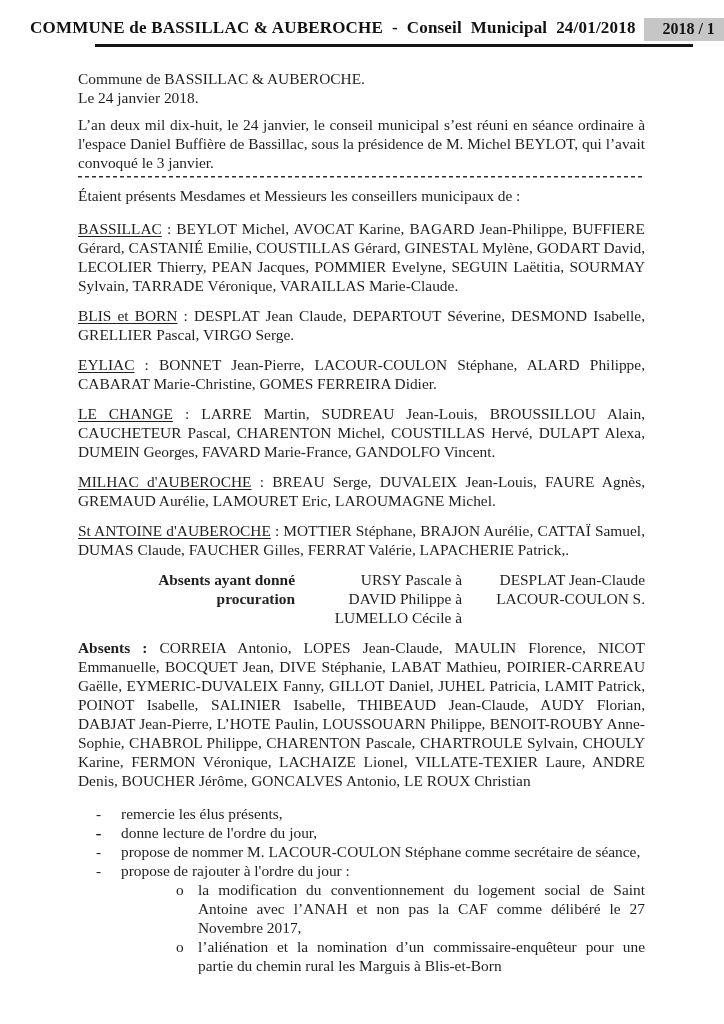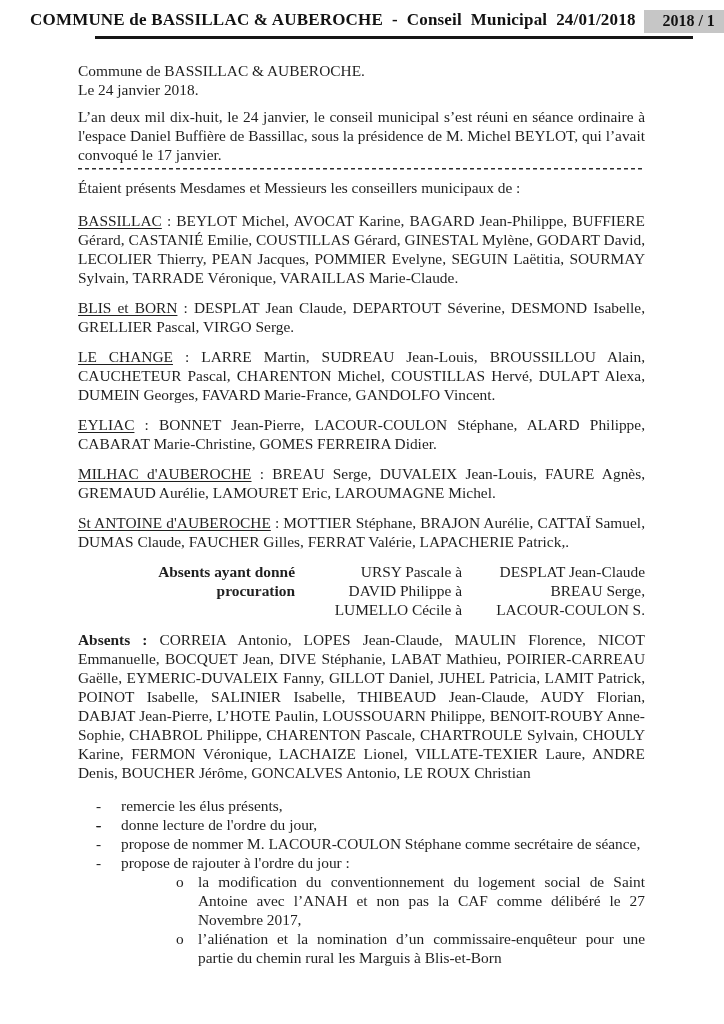--- a/index.html
+++ b/index.html
@@ -8,21 +8,21 @@
     background:#ffffff;
     color:#1f1f1f;
     font-family:"Liberation Serif","DejaVu Serif",serif;
     overflow:hidden;
     position:relative;
   }
 
   
   .doc-header{
     display:flex; align-items:flex-start; justify-content:space-between;
-    padding:10px 14px 0 30px;
+    padding:18px 14px 0 30px;
   }
   .doc-title{
     font-weight:bold; font-size:17px; letter-spacing:.2px;
     white-space:pre; color:#121212;
   }
   .page-ref{
     background:#c6c6c6; color:#121212;
     font-weight:bold; font-size:16px;
     padding:2px 10px 3px; margin-left:8px; flex-shrink:0;
     min-width:70px; text-align:center; white-space:pre;
@@ -74,48 +74,47 @@
 </div>
 <div class="header-rule"></div>
 
 <div class="doc-body">
 
   <div class="intro-lines">
     <div>Commune de BASSILLAC &amp; AUBEROCHE.</div>
     <div>Le 24 janvier 2018.</div>
   </div>
 
-  <p class="opening">L’an deux mil dix-huit, le 24 janvier, le conseil municipal s’est réuni en séance ordinaire à l'espace Daniel Buffière de Bassillac, sous la présidence de M. Michel BEYLOT, qui l’avait convoqué le 17 janvier.</p>
+  <p class="opening">L’an deux mil dix-huit, le 24 janvier, le conseil municipal s’est réuni en séance ordinaire à l'espace Daniel Buffière de Bassillac, sous la présidence de M. Michel BEYLOT, qui l’avait convoqué le 3 janvier.</p>
 
   <div class="dashed-sep"></div>
 
   <p class="present-intro">Étaient présents Mesdames et Messieurs les conseillers municipaux de :</p>
 
   <p class="commune"><span class="u">BASSILLAC</span><span> : BEYLOT Michel, AVOCAT Karine, BAGARD Jean-Philippe, BUFFIERE Gérard, CASTANIÉ Emilie, COUSTILLAS Gérard, GINESTAL Mylène, GODART David, LECOLIER Thierry, PEAN Jacques, POMMIER Evelyne, SEGUIN Laëtitia, SOURMAY Sylvain, TARRADE Véronique, VARAILLAS Marie-Claude.</span></p>
 
   <p class="commune"><span class="u">BLIS et BORN</span><span> : DESPLAT Jean Claude, DEPARTOUT Séverine, DESMOND Isabelle, GRELLIER Pascal, VIRGO Serge.</span></p>
 
+  <p class="commune"><span class="u">EYLIAC</span><span> : BONNET Jean-Pierre, LACOUR-COULON Stéphane, ALARD Philippe, CABARAT Marie-Christine, GOMES FERREIRA Didier.</span></p>
+
   <p class="commune"><span class="u">LE CHANGE</span><span> : LARRE Martin, SUDREAU Jean-Louis, BROUSSILLOU Alain, CAUCHETEUR Pascal, CHARENTON Michel, COUSTILLAS Hervé, DULAPT Alexa, DUMEIN Georges, FAVARD Marie-France, GANDOLFO Vincent.</span></p>
-
-  <p class="commune"><span class="u">EYLIAC</span><span> : BONNET Jean-Pierre, LACOUR-COULON Stéphane, ALARD Philippe, CABARAT Marie-Christine, GOMES FERREIRA Didier.</span></p>
 
   <p class="commune"><span class="u">MILHAC d'AUBEROCHE</span><span> : BREAU Serge, DUVALEIX Jean-Louis, FAURE Agnès, GREMAUD Aurélie, LAMOURET Eric, LAROUMAGNE Michel.</span></p>
 
   <p class="commune"><span class="u">St ANTOINE d'AUBEROCHE</span><span> : MOTTIER Stéphane, BRAJON Aurélie, CATTAÏ Samuel, DUMAS Claude, FAUCHER Gilles, FERRAT Valérie, LAPACHERIE Patrick,.</span></p>
 
   <div class="procuration">
     <div class="proc-label">Absents ayant donné procuration</div>
     <div class="proc-col-from">
       <div>URSY Pascale à</div>
       <div>DAVID Philippe à</div>
       <div>LUMELLO Cécile à</div>
     </div>
     <div class="proc-col-to">
       <div>DESPLAT Jean-Claude</div>
-      <div>BREAU Serge,</div>
       <div>LACOUR-COULON S.</div>
     </div>
   </div>
 
   <p class="absents-par"><span class="b">Absents :</span><span> CORREIA Antonio, LOPES Jean-Claude, MAULIN Florence, NICOT Emmanuelle, BOCQUET Jean, DIVE Stéphanie, LABAT Mathieu, POIRIER-CARREAU Gaëlle, EYMERIC-DUVALEIX Fanny, GILLOT Daniel, JUHEL Patricia, LAMIT Patrick, POINOT Isabelle, SALINIER Isabelle, THIBEAUD Jean-Claude, AUDY Florian, DABJAT Jean-Pierre, L’HOTE Paulin, LOUSSOUARN Philippe, BENOIT-ROUBY Anne-Sophie, CHABROL Philippe, CHARENTON Pascale, CHARTROULE Sylvain, CHOULY Karine, FERMON Véronique, LACHAIZE Lionel, VILLATE-TEXIER Laure, ANDRE Denis, BOUCHER Jérôme, GONCALVES Antonio, LE ROUX Christian</span></p>
 
 
   <div class="li1"><span class="marker">-</span><span>remercie les élus présents,</span></div>
   <div class="li1"><span class="marker">-</span></div>
   <div class="li1"><span class="marker">-</span></div>

